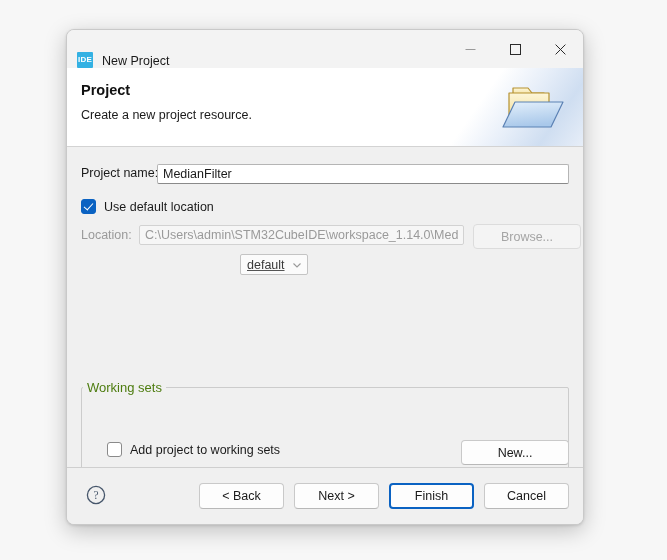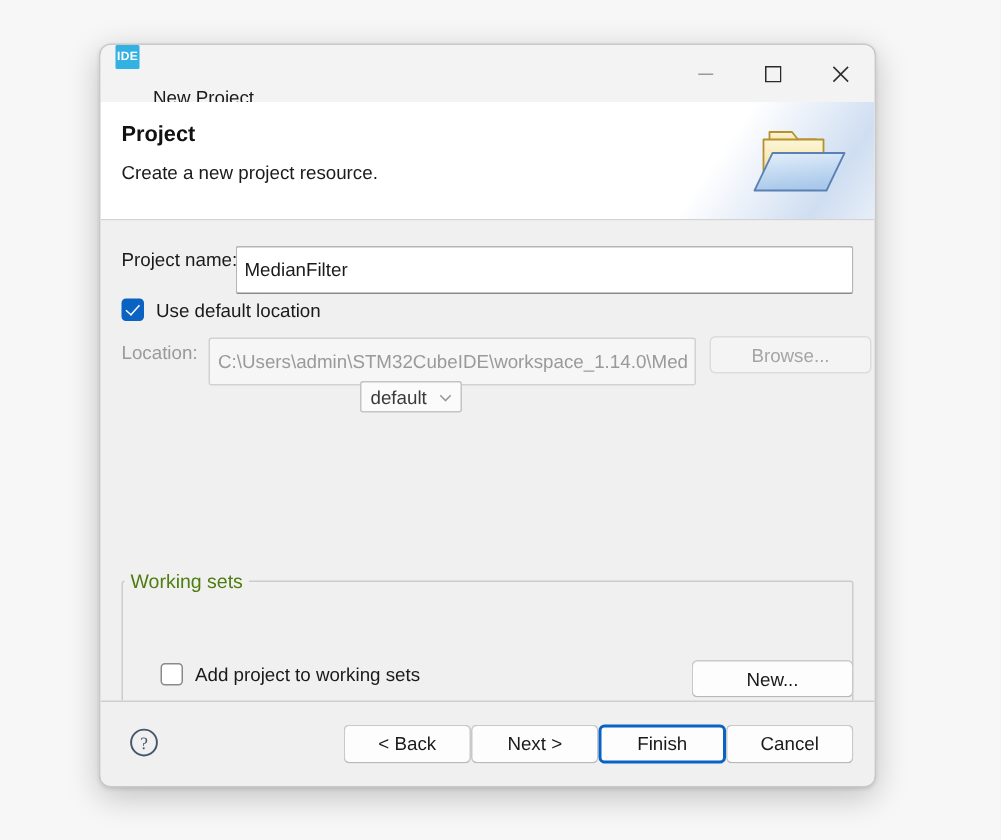--- a/index.html
+++ b/index.html
@@ -30,21 +30,21 @@
     display: flex;
     flex-direction: column;
   }
 
   
   #titlebar {
     height: 38px;
     min-height: 38px;
     background: #f3f3f3;
     display: flex;
-    align-items: flex-start;
+    align-items: flex-end;
     position: relative;
   }
   .app-icon {
     width: 16px;
     height: 16px;
     margin-left: 10px;
     background: #33b1e3;
     border-radius: 1px;
     color: #ffffff;
     font-size: 8px;
@@ -136,21 +136,21 @@
   .lbl.dim { color: #9a9a9a; }
 
   input.txt {
     font-family: "Liberation Sans", sans-serif;
     font-size: 12.5px;
     color: #1a1a1a;
     background: #ffffff;
     border: 1px solid #b5b5b5;
     border-bottom-color: #8a8a8a;
     border-radius: 2px;
-    height: 32px;
+    height: 20px;
     box-sizing: border-box;
     padding: 0 5px;
     outline: none;
   }
   input.txt:disabled,
   input.txt.disabled {
     background: #f6f6f6;
     border-color: #d2d2d2;
     color: #9a9a9a;
   }
@@ -268,20 +268,21 @@
     left: 19px;
     top: 17px;
     width: 20px;
     height: 20px;
   }
   #footer-buttons {
     position: absolute;
     right: 14px;
     top: 15px;
     display: flex;
+    gap: 10px;
   }
   #footer-buttons .btn { width: 85px; height: 26px; }
 </style>
 </head>
 <body>
 
 <div id="dialog">
 
   <div id="titlebar">
     <div class="app-icon">IDE</div>
@@ -341,21 +342,21 @@
       <div class="cb checked"></div>
       <div class="lbl" style="margin-left:8px;">Use default location</div>
     </div>
 
     <div class="row" style="left:14px; top:81px;">
       <div class="lbl dim">Location:</div>
     </div>
     <input class="txt disabled" type="text" disabled="" style="left: 72px; top: 78px; width: 325px; position: absolute;" value="C:\Users\admin\STM32CubeIDE\workspace_1.14.0\MedianFi">
     <div class="btn disabled" style="position:absolute; left:406px; top:77px; width:108px;">Browse...</div>
 
-    <div class="combo dim" style="position:absolute; left:173px; top:107px; width:68px;">
+    <div class="combo dim" style="position:absolute; left:173px; top:107px; width:68px;text-decoration:underline;">
       <span class="cv" style="color:#3a3a3a;">default</span>
       <svg class="chev" viewBox="0 0 12 12">
         <path d="M2.5 4.5 L6 8 L9.5 4.5" fill="none" stroke="#9a9a9a" stroke-width="1.1"></path>
       </svg>
     </div>
 
     <div id="group-working-sets">
       <div id="group-working-sets-label">Working sets</div>
     </div>
 

